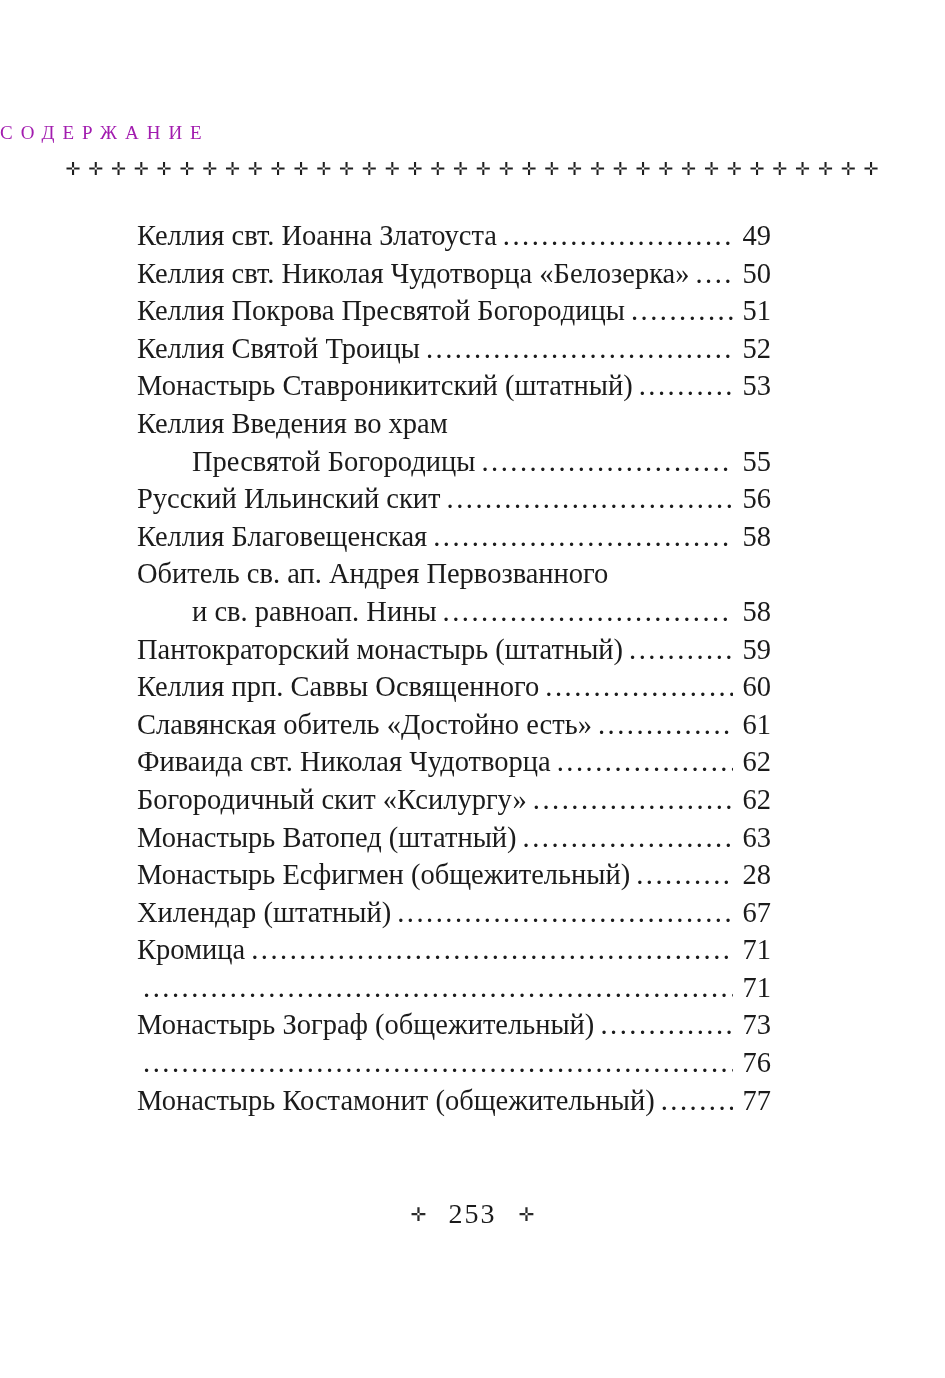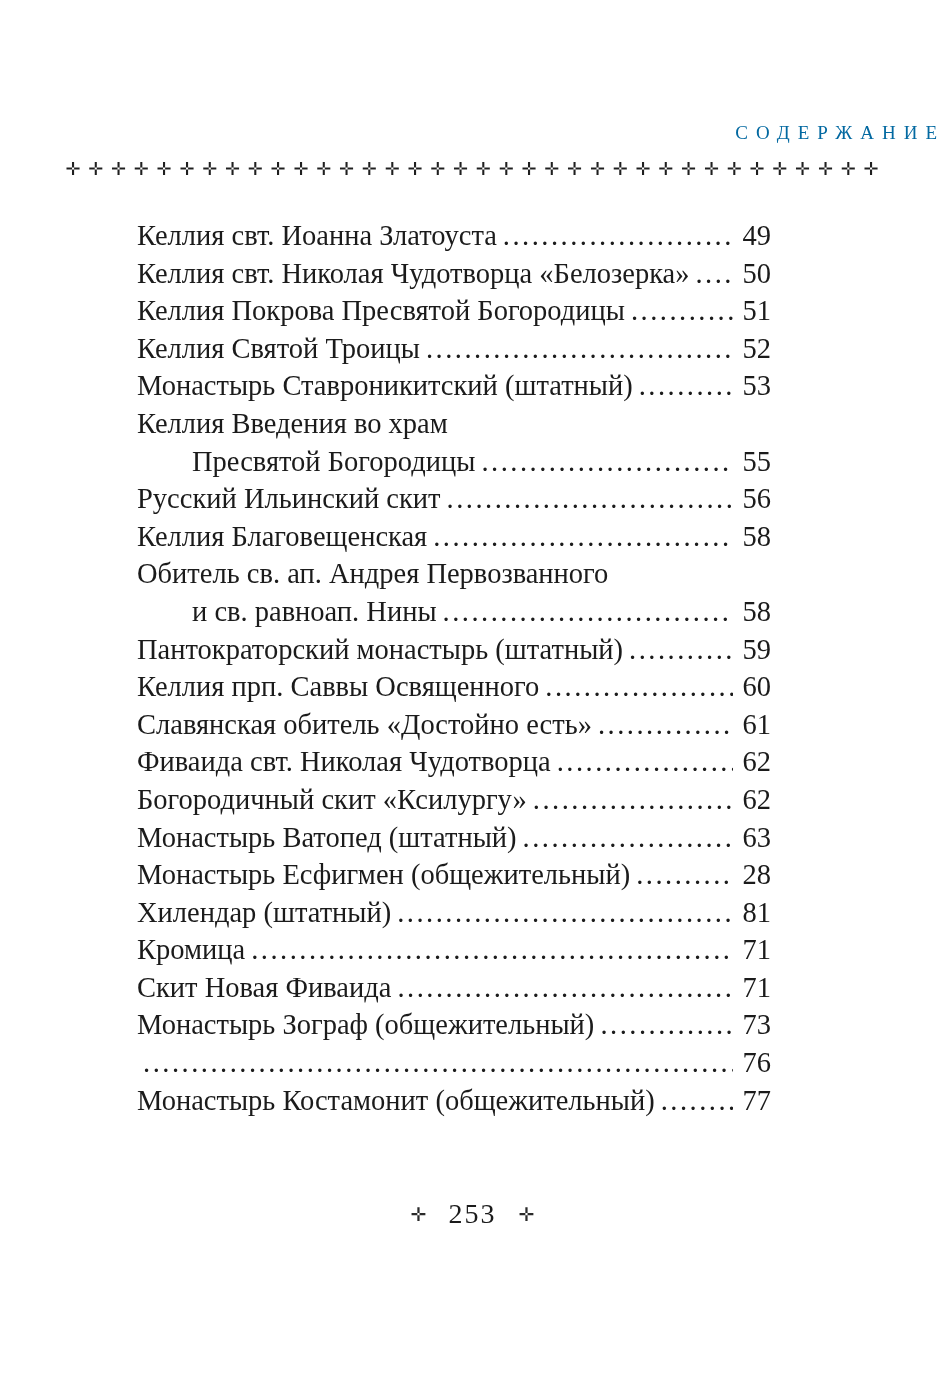--- a/index.html
+++ b/index.html
@@ -10,24 +10,24 @@
     background: #ffffff;
     font-family: "Liberation Serif", serif;
     color: #1b1b1b;
     overflow: hidden;
   }
   .header-title {
     position: absolute;
     top: 122px;
     left: 0;
     width: 100%;
-    text-align: right;
+    text-align: left;
     font-size: 19px;
     letter-spacing: 8px;
-    color: #0369a1;
+    color: #a21caf;
     font-family: "Liberation Serif", serif;
   }
   .ornament-row {
     position: absolute;
     top: 158px;
     left: 0;
     width: 100%;
     text-align: center;
     font-size: 18px;
     letter-spacing: 1px;
@@ -197,31 +197,30 @@
 
   <div class="toc-row">
     <span class="toc-title">Монастырь Есфигмен (общежительный)</span>
     <span class="dot-leader"></span>
     <span class="toc-page">28</span>
   </div>
 
   <div class="toc-row">
     <span class="toc-title">Хилендар (штатный)</span>
     <span class="dot-leader"></span>
-    <span class="toc-page">81</span>
+    <span class="toc-page">67</span>
   </div>
 
   <div class="toc-row">
     <span class="toc-title">Кромица</span>
     <span class="dot-leader"></span>
     <span class="toc-page">71</span>
   </div>
 
   <div class="toc-row">
-    <span class="toc-title">Скит Новая Фиваида</span>
     <span class="dot-leader"></span>
     <span class="toc-page">71</span>
   </div>
 
   <div class="toc-row">
     <span class="toc-title">Монастырь Зограф (общежительный)</span>
     <span class="dot-leader"></span>
     <span class="toc-page">73</span>
   </div>
 

